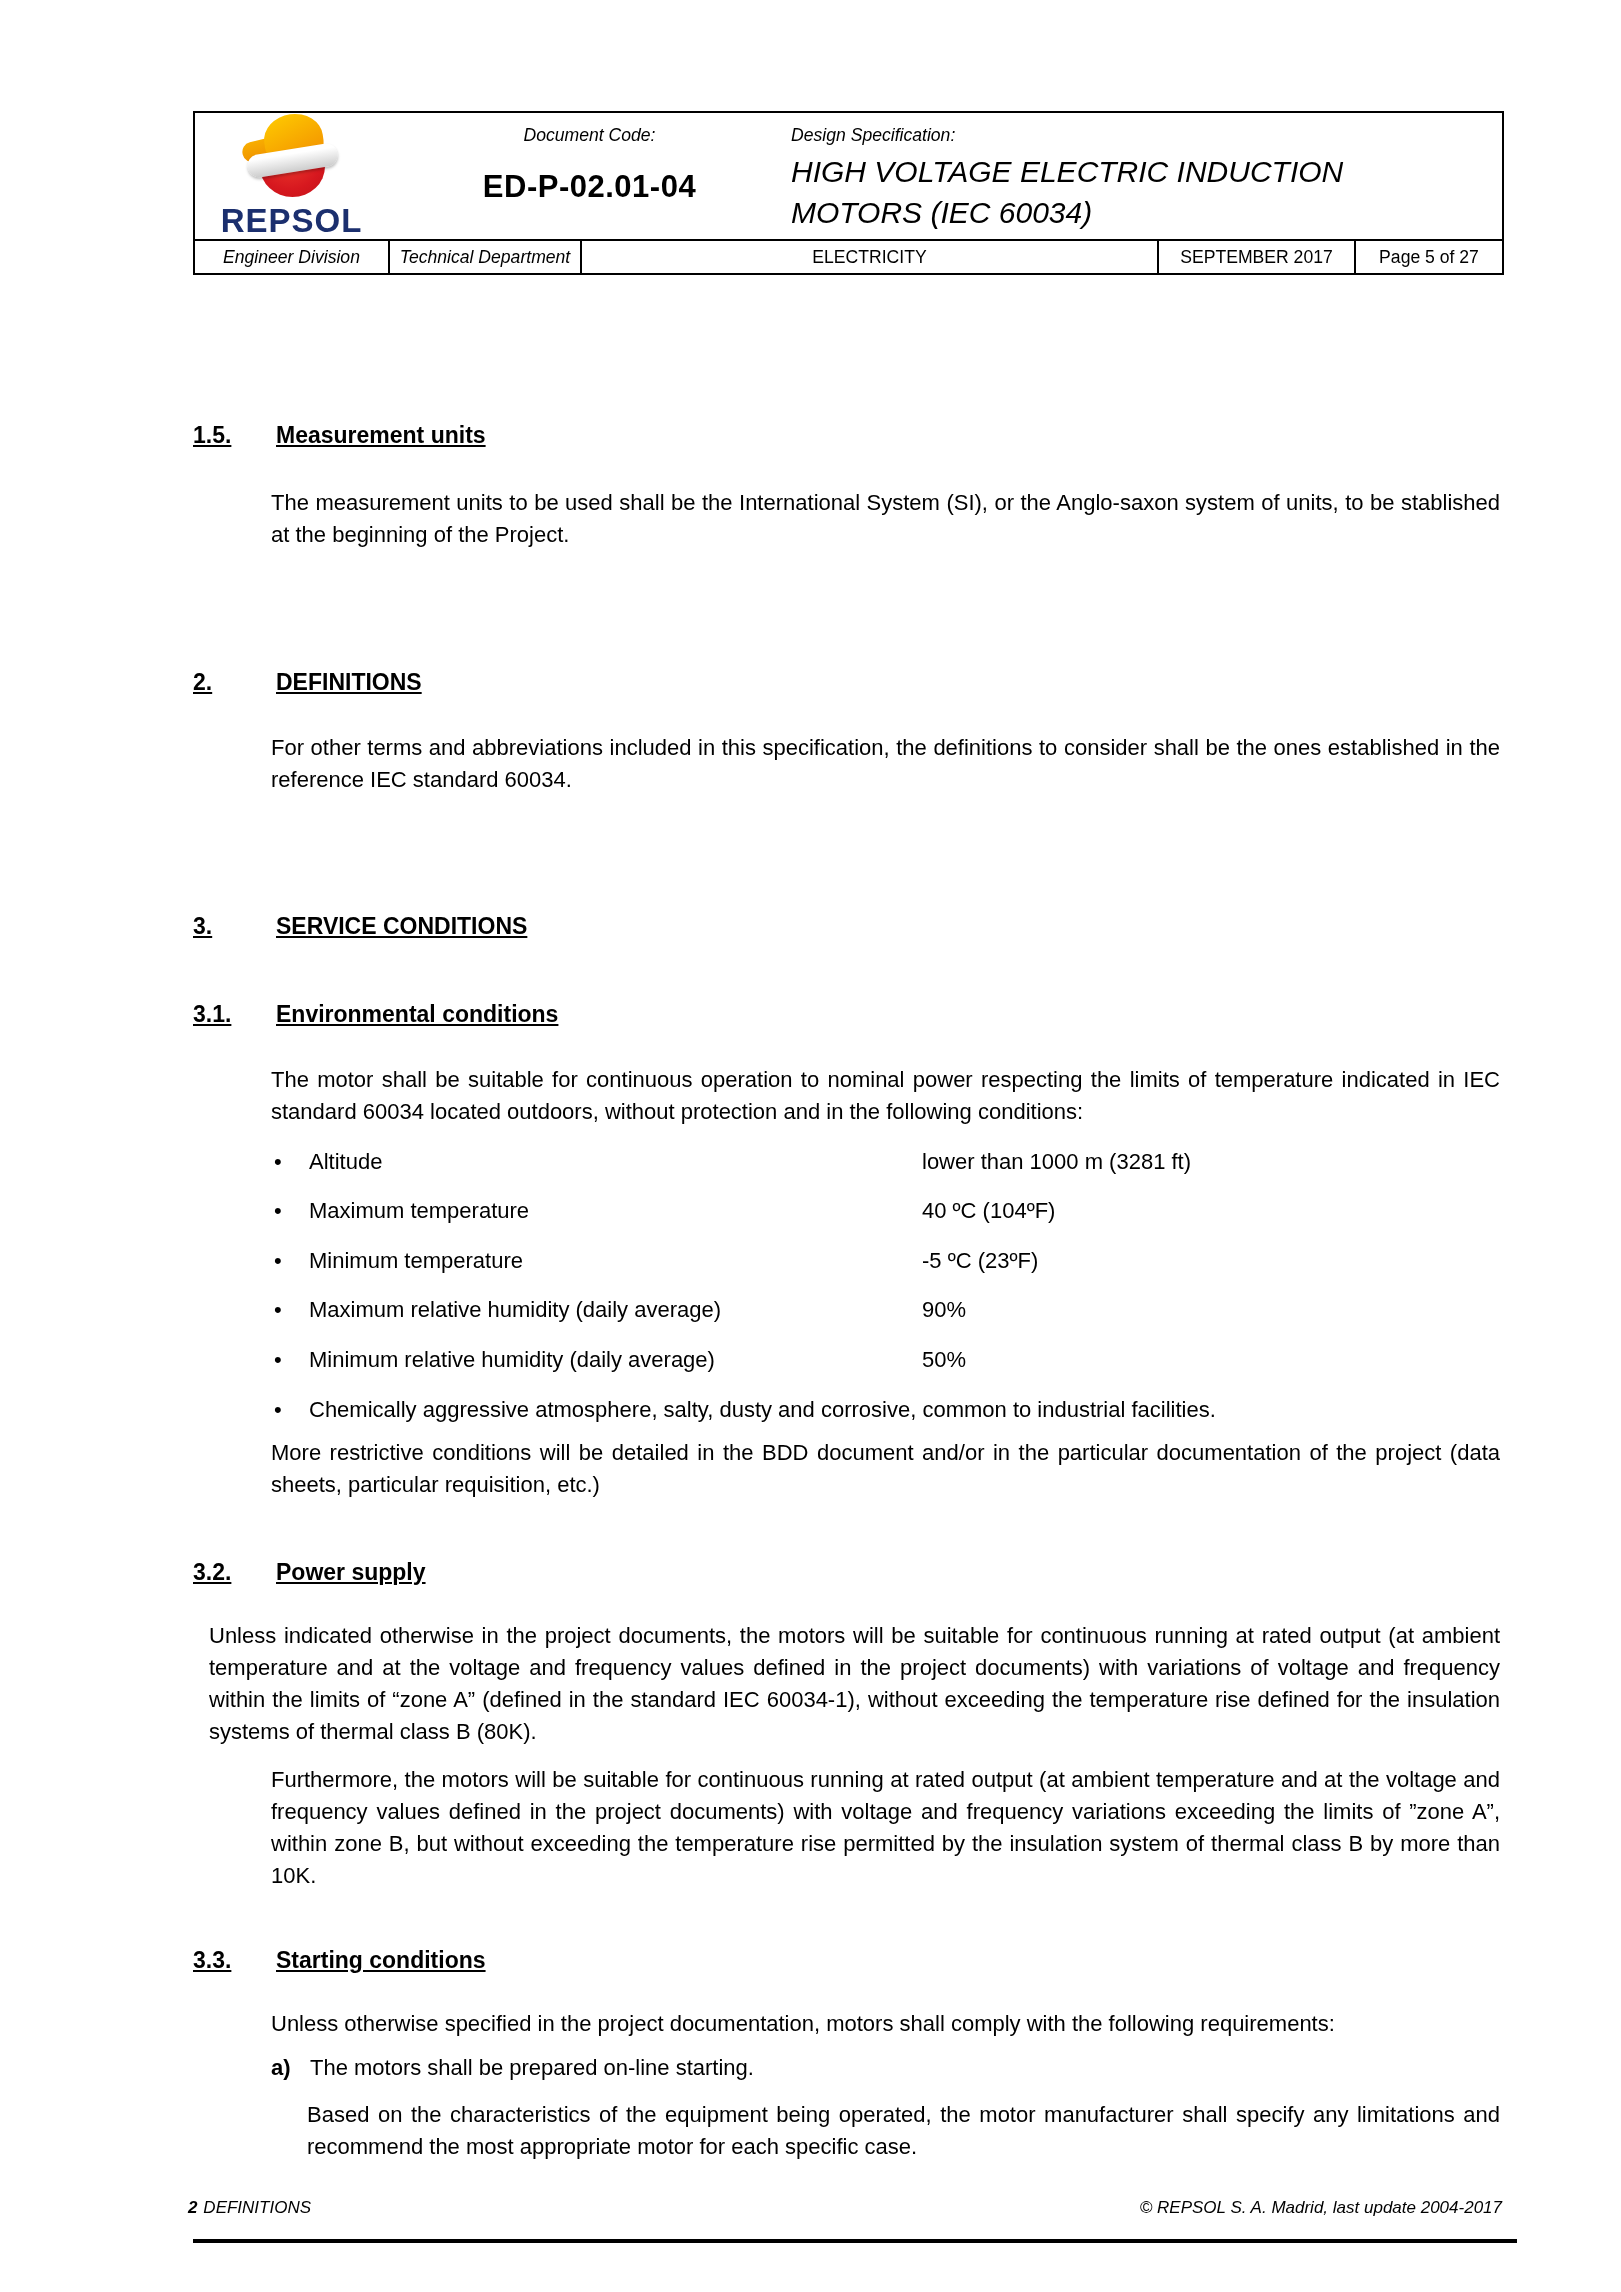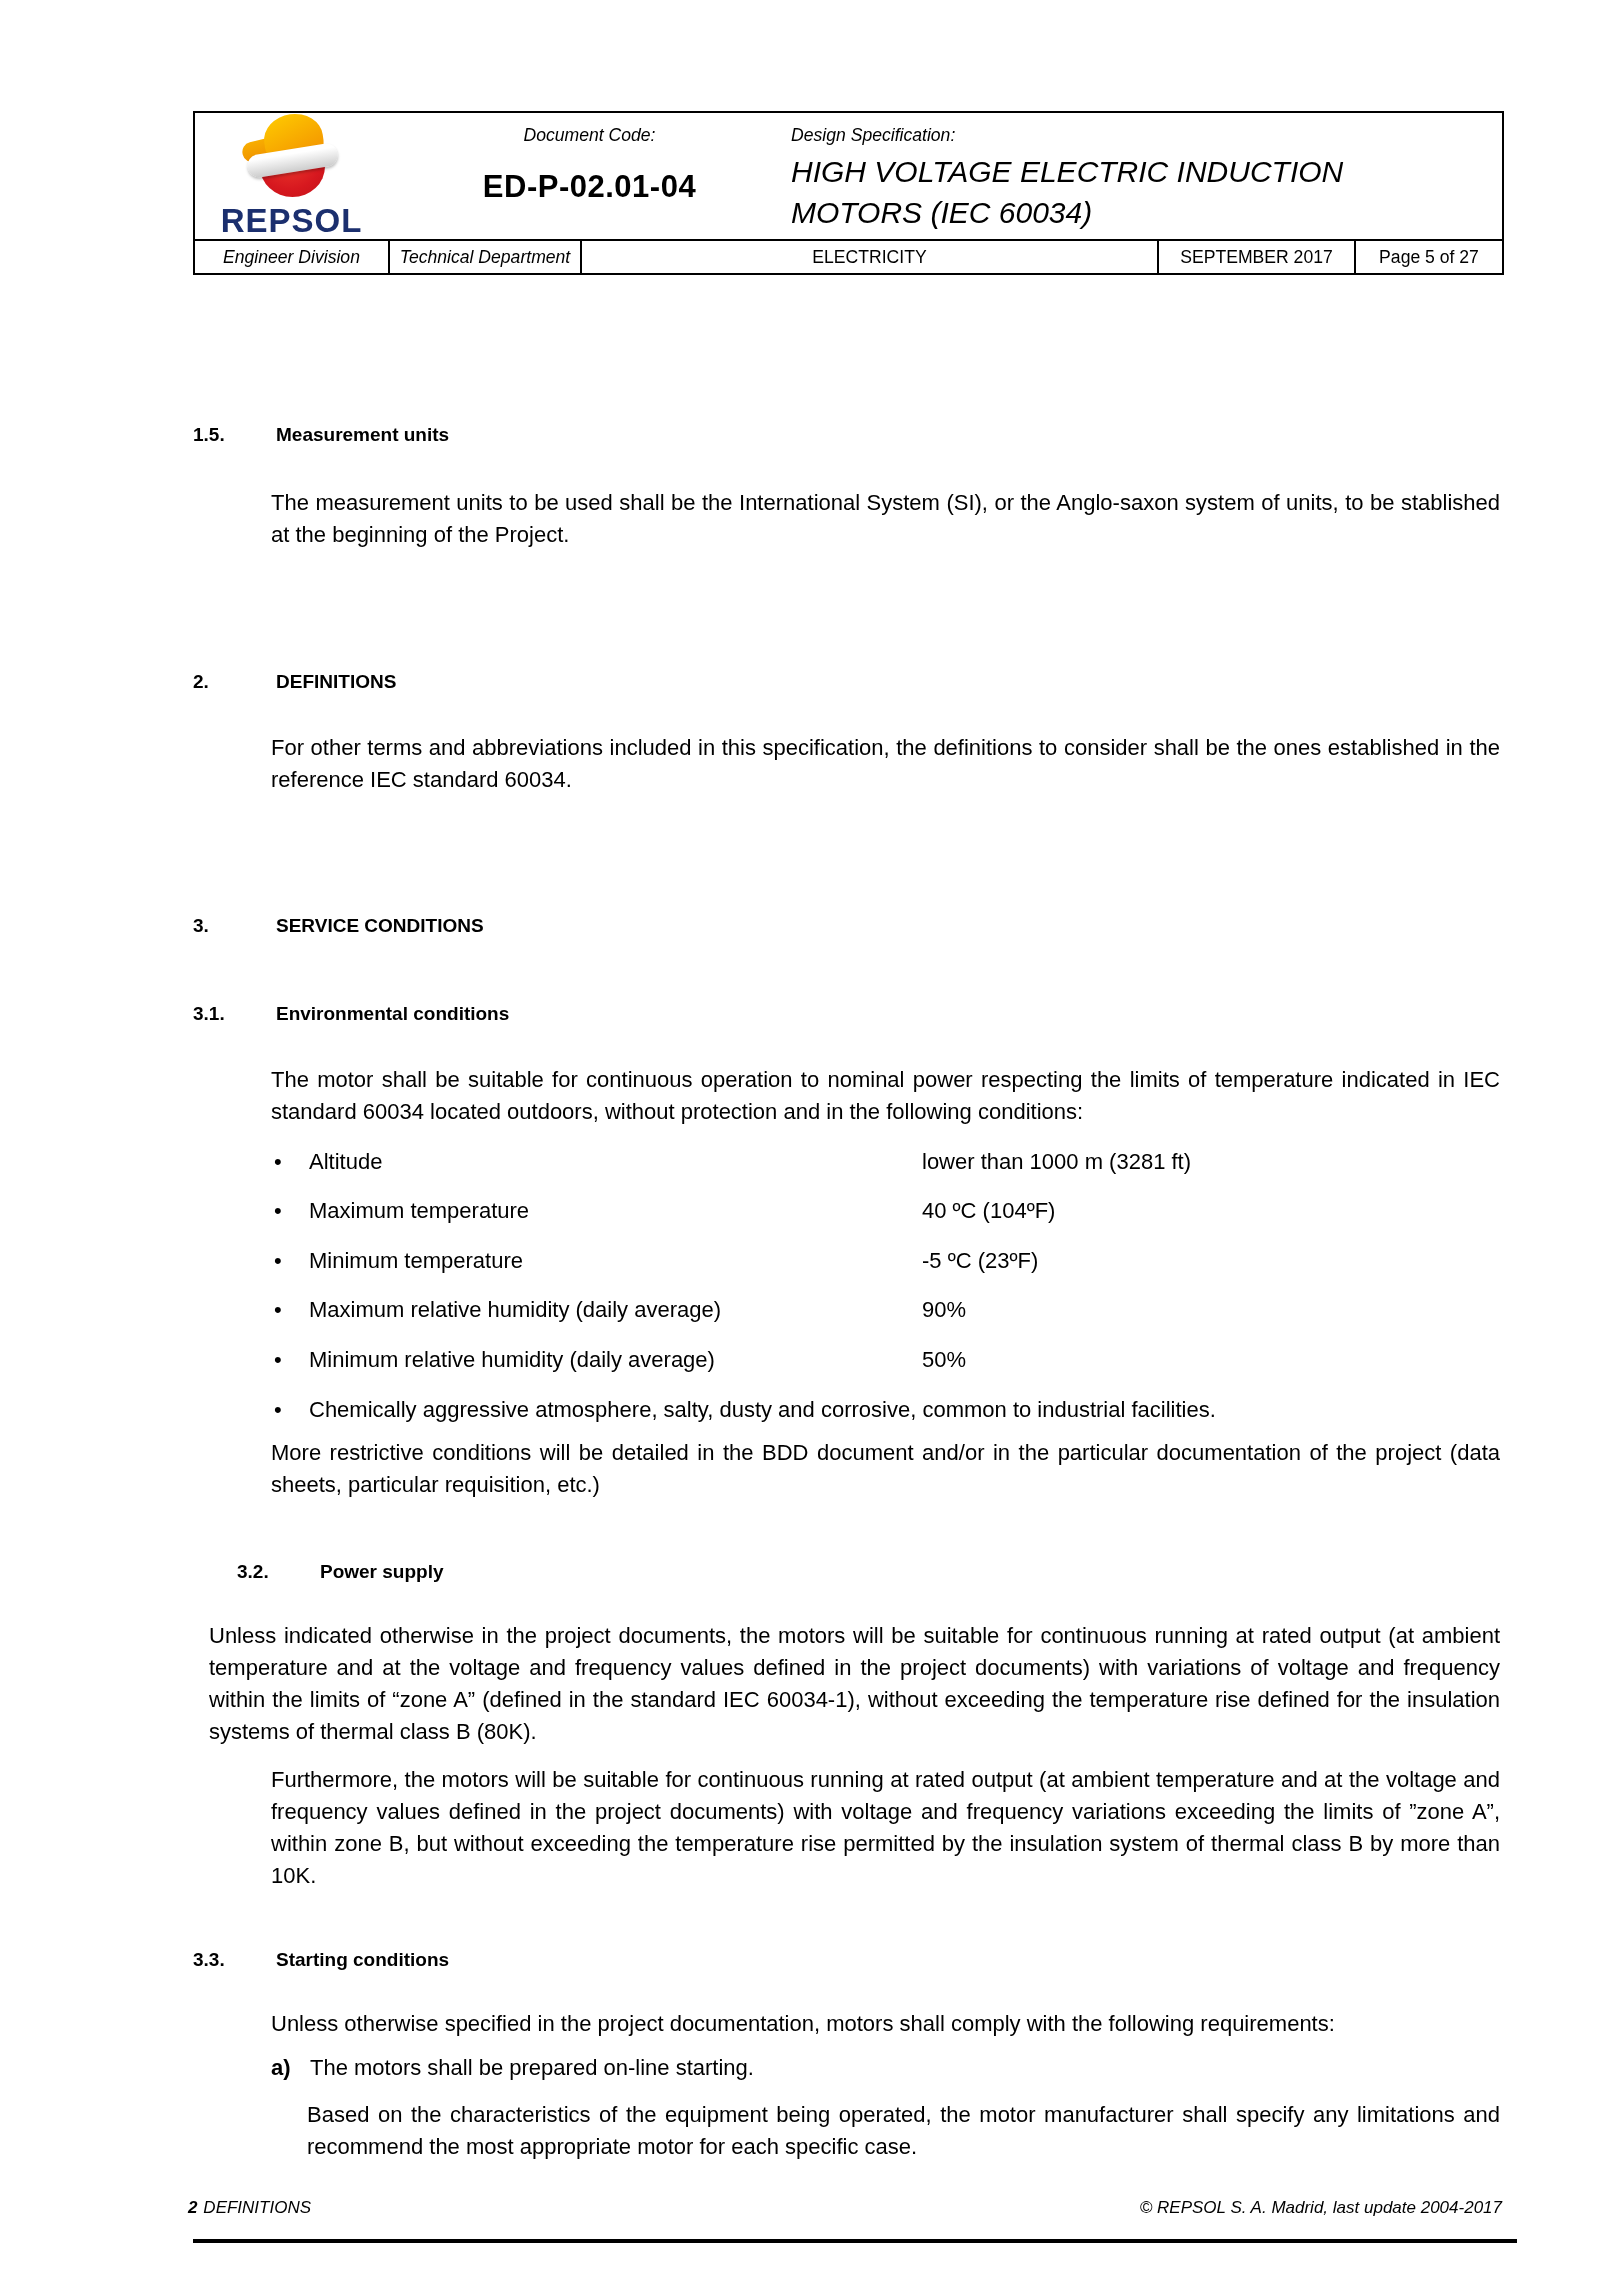--- a/index.html
+++ b/index.html
@@ -33,38 +33,38 @@
   .lm-orange{ position:absolute; left:23.5px; top:1px; width:59px; height:49px; border-radius:55% 55% 42% 42%;
               background:linear-gradient(160deg,#fdc500 10%, #f59c00 75%); transform:rotate(-8deg); }
   .lm-band  { position:absolute; left:6.9px; top:36px; width:91px; height:22.5px; border-radius:11.8px;
               background:linear-gradient(#ffffff 20%,#cccccc); transform:rotate(-9deg);
               box-shadow:0 2px 2.9px rgba(0,0,0,.25); }
   .logo-text{ text-align:center; font-weight:700; color:#1b2f6e;
               font-size:33px; letter-spacing:1px; margin-top:1px; }
 
   
   .content { position:absolute; left:193px; top:419px; width:1307px; font-size:22px; line-height:32px; }
-  .sec-h { display:flex; font-weight:700; font-size:19px; }
+  .sec-h { display:flex; font-weight:700; font-size:23px;text-decoration:underline; }
   .sec-h .sn { flex:0 0 83px; }
   .para { margin-left:78px; text-align:justify; }
   .p-15  { margin-top:36px; }
   .h-2   { margin-top:115px; }
   .p-2   { margin-top:34px; }
   .h-3   { margin-top:114px; }
   .h-31  { margin-top:56px; }
   .p-31  { margin-top:34px; }
   .bullets { margin-top:17.6px; margin-left:81px; }
   .bullet-row { display:flex; margin-bottom:17.6px; }
   .bullet-row:last-child { margin-bottom:0; }
   .b-dot   { flex:0 0 35px; }
   .b-label { flex:0 0 613px; }
   .bullet-row.full .b-label { flex:1 1 auto; }
   .b-value { flex:1 1 auto; }
   .p-more { margin-top:11.8px; }
-  .h-32  { margin-top:55px;margin-left:44px; }
+  .h-32  { margin-top:55px; }
   .p-32a { margin-top:32px;margin-left:16px; }
   .p-32b { margin-top:15.7px; }
   .h-33  { margin-top:52px; }
   .p-33  { margin-top:32px; }
   .item-a { display:flex; margin-left:78px; margin-top:11.8px; }
   .item-a .a-lab { flex:0 0 39px; font-weight:700; }
   .p-33b { margin-top:14.7px; margin-left:114px; }
 
   
   .footer-row { position:absolute; left:188px; top:2198px; width:1314px; display:flex;

